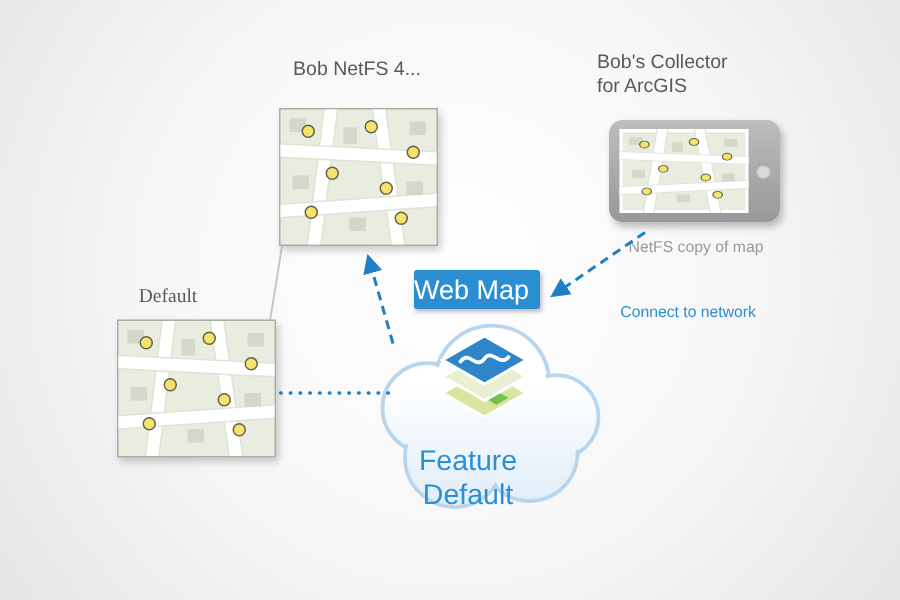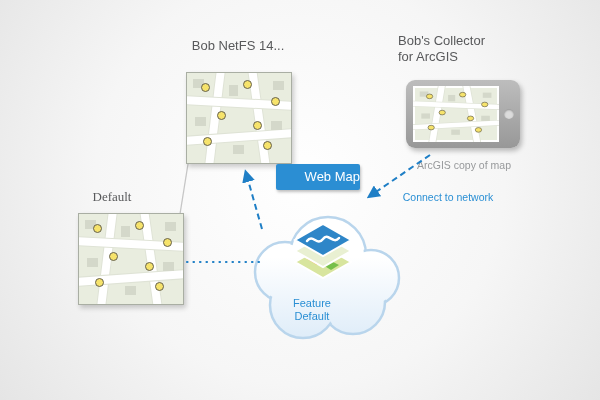--- a/index.html
+++ b/index.html
@@ -10,24 +10,24 @@
   }
   svg.overlay { position:absolute; left:0; top:0; pointer-events:none; }
 
   
   .label { position:absolute; color:#58595b; font-size:13px; line-height:1.25; }
   .netfs-label   { left:178px; top:38px;  width:120px; text-align:center; }
   .collector-label { left:398px; top:33px; width:128px; text-align:left; }
   .default-label { left:60px;  top:189px; width:104px; text-align:center;font-family:Liberation Serif, serif; }
   .caption { position:absolute; left:400px; top:159px; width:128px; text-align:center;
              color:#97999b; font-size:10.5px; }
-  .connect-note { position:absolute; left:392px; top:191px; width:112px; text-align:center;
+  .connect-note { position:absolute; left:392px; top:202px; width:112px; text-align:right;
              color:#2a8fd4; font-size:10.5px; line-height:1.3; }
   .fs-label { position:absolute; left:262px; top:297px; width:100px; text-align:center;
-             color:#2a8fd4; font-size:11px; line-height:1.2; }
+             color:#2a8fd4; font-size:19px; line-height:1.2; }
   .two-line span { display:block; }
 
   
   .map { position:absolute; width:104px; height:90px; background:#e9eddf;
          border:1px solid #a9aea3; box-shadow:2px 3px 5px rgba(0,0,0,.2); overflow:hidden; }
   .netfs-map   { left:186px; top:72px; }
   .default-map { left:78px;  top:213px; }
   .road { position:absolute; background:#ffffff; box-shadow:0 0 0 1px #dfe3d6; }
   .rv1 { width:8px; top:-8px; bottom:-8px; left:24px; transform:rotate(7deg); }
   .rv2 { width:8px; top:-8px; bottom:-8px; left:68px; transform:rotate(-8deg); }
@@ -47,23 +47,23 @@
             box-shadow:2px 3px 5px rgba(0,0,0,.25); }
   .tablet-screen { position:absolute; left:7px; top:6px; width:86px; height:56px;
             background:#ffffff; overflow:hidden; }
   .mini-map { position:absolute; left:2px; top:2px; width:104px; height:90px;
             background:#e9eddf; transform:scale(0.788,0.578); transform-origin:0 0; }
   .home-btn { position:absolute; right:6px; top:50%; transform:translateY(-50%);
             width:10px; height:10px; border-radius:50%; background:#dcdcdc;
             box-shadow:inset 0 1px 2px rgba(0,0,0,.35); }
 
   
-  .webmap { position:absolute; left:276px; top:164px; width:84px; height:26px;
-            background:#2b8ed3; color:#ffffff; font-size:13px; line-height:26px;
-            text-align:right; border-radius:2px; box-shadow:1px 2px 3px rgba(0,0,0,.25); }
+  .webmap { position:absolute; left:276px; top:180px; width:84px; height:26px;
+            background:#2b8ed3; color:#ffffff; font-size:18px; line-height:26px;
+            text-align:left; border-radius:2px; box-shadow:1px 2px 3px rgba(0,0,0,.25); }
 
   .cloud-svg { position:absolute; left:233px; top:210px; }
 </style>
 </head>
 <body>
 
 <div id="canvas">
 
   <svg class="overlay" width="600" height="400">
     <line x1="180" y1="214" x2="188" y2="164" stroke="#c6c6c6" stroke-width="1.3"></line>
@@ -163,28 +163,28 @@
           <i class="dot p3"></i>
           <i class="dot p4"></i>
           <i class="dot p5"></i>
           <i class="dot p6"></i>
           <i class="dot p7"></i>
         </div>
     </div>
     <div class="home-btn"></div>
   </div>
 
-  <div class="label netfs-label">Bob NetFS 14...</div>
+  <div class="label netfs-label">Bob NetFS 4...</div>
 
   <div class="label collector-label two-line">
     <span>Bob's Collector</span>
     <span>for ArcGIS</span>
   </div>
 
-  <div class="caption">ArcGIS copy of map</div>
+  <div class="caption">NetFS copy of map</div>
 
   <div class="label default-label">Default</div>
 
   <div class="webmap">Web Map</div>
 
   <div class="connect-note two-line">
     <span>Connect to network</span>
   </div>
 
   <div class="fs-label two-line">

